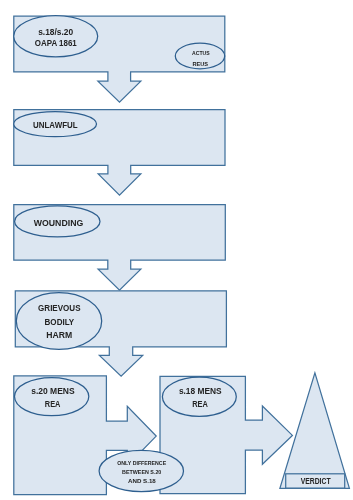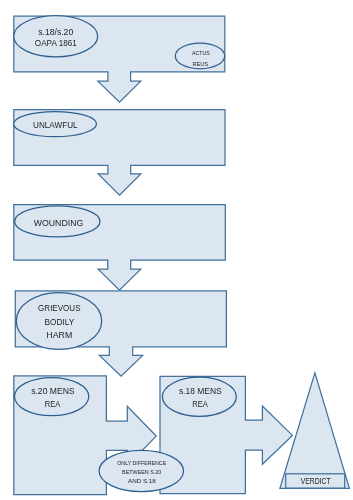--- a/index.html
+++ b/index.html
@@ -1,18 +1,18 @@
 <!DOCTYPE html>
 <html><head>
 <meta charset="utf-8">
 <title>OAPA 1861 Flowchart</title>
 <style>
   html,body{margin:0;padding:0;background:#ffffff;}
   body{width:353px;height:500px;overflow:hidden;font-family:"Liberation Sans",sans-serif;}
-  #stage{position:relative;width:353px;height:500px;background:#fff;}
+  #stage{position:relative;width:353px;height:500px;background:#fff;font-weight:bold;}
   svg#chart{display:block;position:absolute;left:0;top:0;}
   .shape{fill:#dce6f1;stroke:#41719c;stroke-width:1.25;stroke-linejoin:miter;}
   .ell{fill:#dce6f1;stroke:#2e5f8f;stroke-width:1.25;}
   text{font-family:"Liberation Sans",sans-serif;fill:#242424;text-anchor:middle;}
   .t1{font-size:9.3px;}
   .t2{font-size:9.4px;}
   .t3{font-size:6.2px;}
 </style>
 </head>
 <body>

